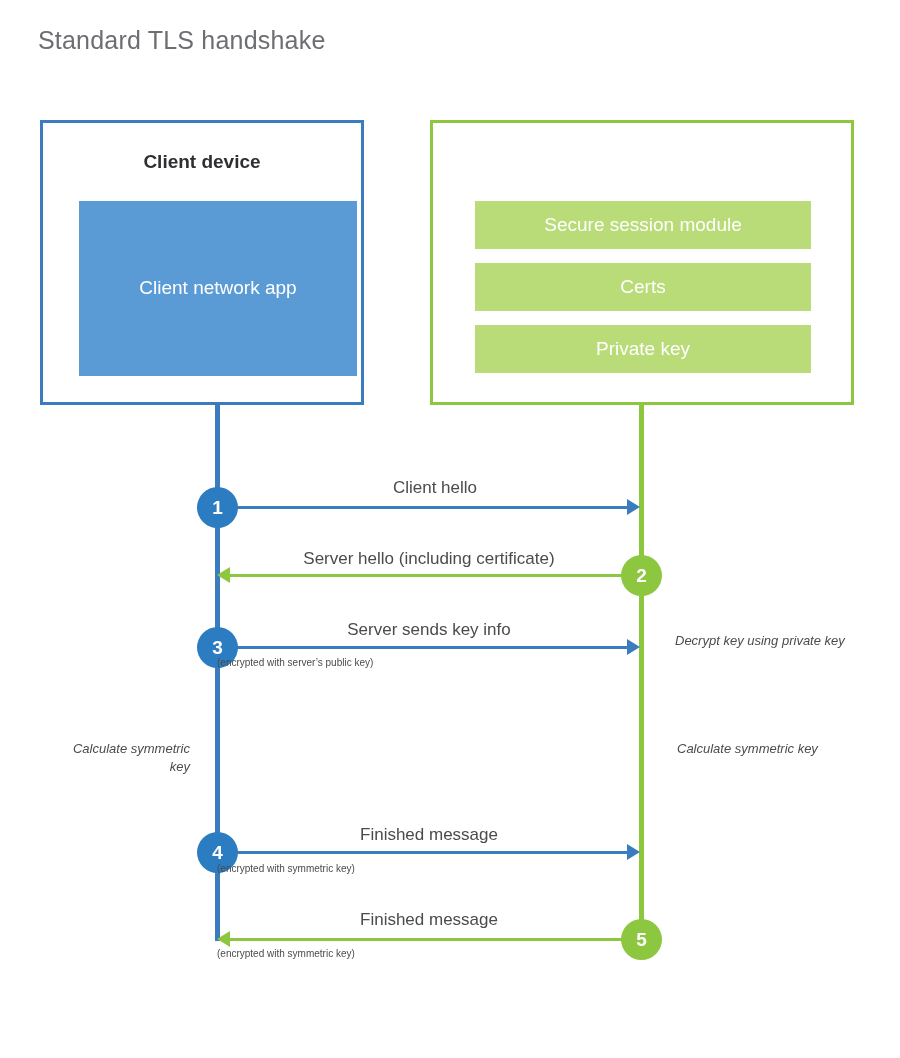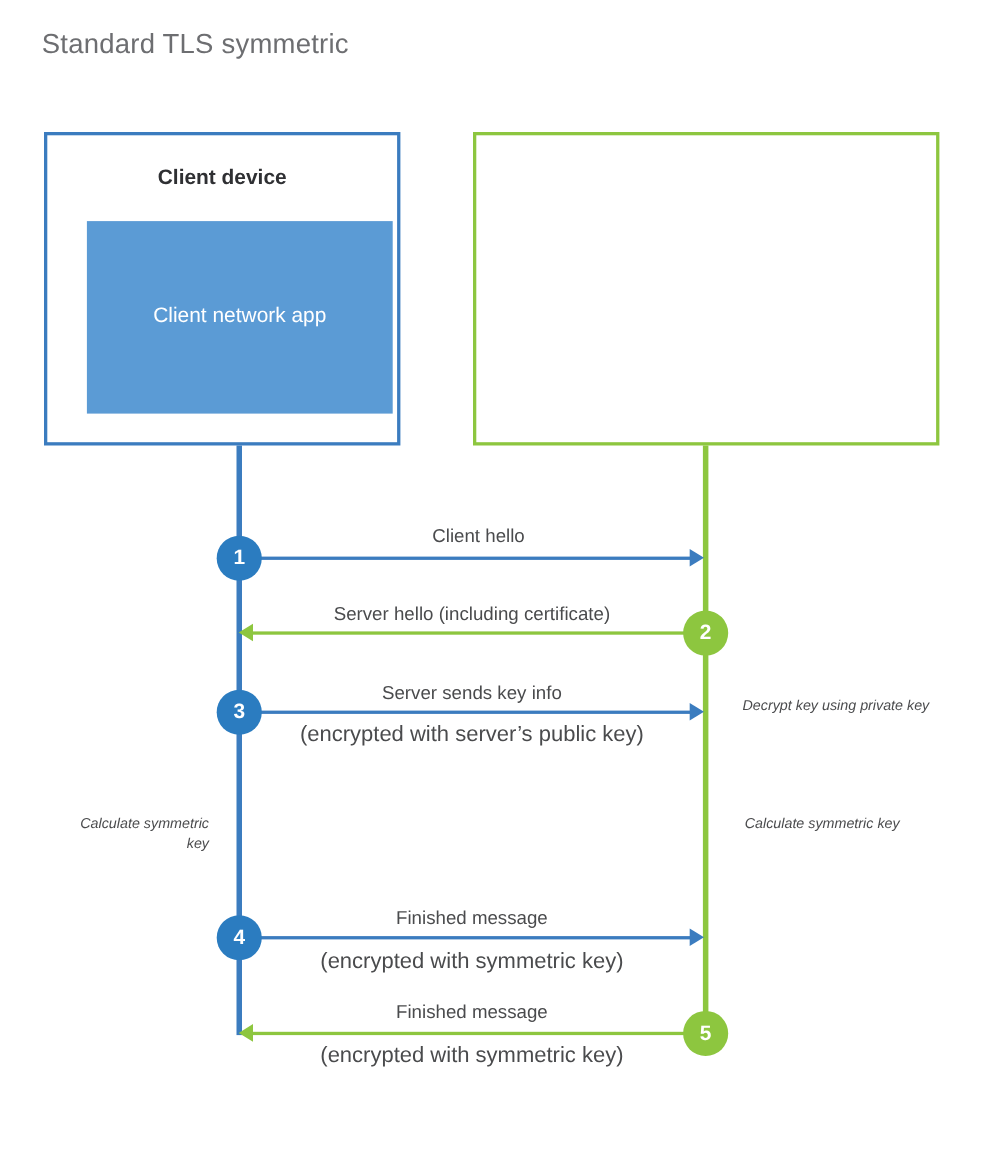--- a/index.html
+++ b/index.html
@@ -153,47 +153,51 @@
   .msg-label {
     position: absolute;
     font-size: 17px;
     font-weight: 300;
     color: #4a4b4d;
     text-align: center;
     white-space: nowrap;
   }
   .msg-sub {
     position: absolute;
-    font-size: 20px;
+    font-size: 10px;
     font-weight: 300;
     color: #4a4b4d;
-    text-align: center;
     white-space: nowrap;
   }
   .side-note {
     position: absolute;
     font-size: 13px;
     font-weight: 300;
     color: #4a4b4d;
     line-height: 1.35;
     font-style: italic;
   }
   .side-note.right-align { text-align: right; }
 </style>
 </head>
 <body>
 
-<div id="page-title">Standard TLS symmetric</div>
+<div id="page-title">Standard TLS handshake</div>
 
 <div id="client-box" class="party-box">
   <div class="box-title">Client device</div>
   <div id="client-app-block">Client network app</div>
 </div>
 
 <div id="server-box" class="party-box">
+  <div id="server-modules">
+    <div class="server-module">Secure session module</div>
+    <div class="server-module">Certs</div>
+    <div class="server-module">Private key</div>
+  </div>
 </div>
 
 <div id="client-lifeline" class="lifeline"></div>
 <div id="server-lifeline" class="lifeline"></div>
 
 <div class="msg-label" style="left:223px; top:478px; width:424px;">Client hello</div>
 <div class="msg-line blue" style="left:217px; top:506px; width:412px;"></div>
 <div class="arrow-head right-blue" style="left:627px; top:499px;"></div>
 <div class="step-badge blue" style="left:197px; top:487px;">1</div>
 

